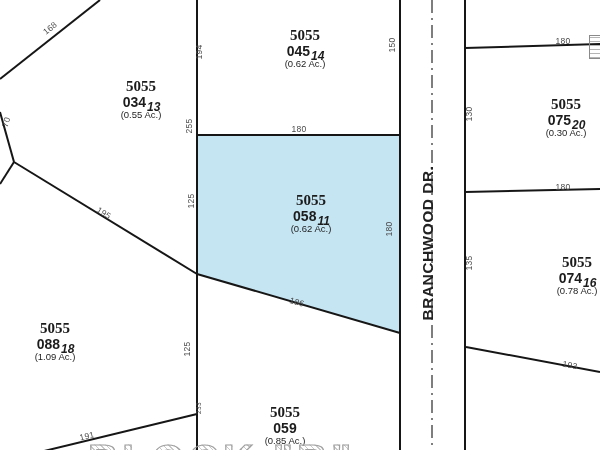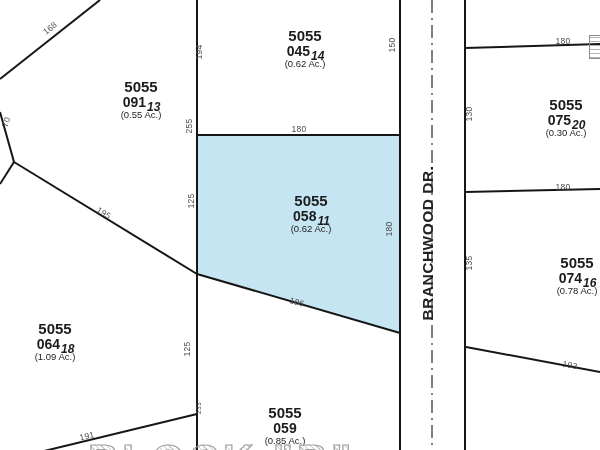--- a/index.html
+++ b/index.html
@@ -14,21 +14,21 @@
     position:absolute;font-size:8.5px;color:#4a4a4a;white-space:nowrap;
     transform-origin:center center;letter-spacing:0.3px;
   }
   .dim.tiny{font-size:6.5px;}
 
   
   .plabel{
     position:absolute;transform:translateX(-50%);text-align:center;
     color:#1c1c1c;line-height:1.06;white-space:nowrap;
   }
-  .pblock{font-size:15px;font-weight:bold;}
+  .pblock{font-size:15px;font-weight:bold;font-family:Liberation Serif, serif;}
   .plot{font-size:14px;font-weight:bold;}
   .psub{font-size:12px;font-weight:bold;font-style:italic;position:relative;top:4px;left:1px;}
   .pacre{font-size:9.5px;font-weight:normal;}
 
   
   .street-name{
     position:absolute;left:428px;top:243px;
     transform:translate(-50%,-50%) rotate(-90deg);
     font-size:15.5px;font-weight:bold;color:#222;letter-spacing:0.5px;white-space:nowrap;
   }
@@ -90,21 +90,21 @@
   <span class="dim" style="left:87px;top:436px;transform:translate(-50%,-50%) rotate(-13deg);">191</span>
   <span class="dim" style="left:392px;top:45px;transform:translate(-50%,-50%) rotate(-90deg);">150</span>
   <span class="dim" style="left:469px;top:114px;transform:translate(-50%,-50%) rotate(-90deg);">130</span>
   <span class="dim" style="left:469px;top:263px;transform:translate(-50%,-50%) rotate(-90deg);">135</span>
   <span class="dim" style="left:563px;top:41px;transform:translate(-50%,-50%);">180</span>
   <span class="dim" style="left:563px;top:187px;transform:translate(-50%,-50%);">180</span>
   <span class="dim" style="left:570px;top:365px;transform:translate(-50%,-50%) rotate(11deg);">193</span>
 
   <div class="plabel" style="left:141px;top:79px;">
     <div class="pblock">5055</div>
-    <div class="plot"><span>091</span><span class="psub">13</span></div>
+    <div class="plot"><span>034</span><span class="psub">13</span></div>
     <div class="pacre">(0.55 Ac.)</div>
   </div>
 
   <div class="plabel" style="left:305px;top:28px;">
     <div class="pblock">5055</div>
     <div class="plot"><span>045</span><span class="psub">14</span></div>
     <div class="pacre">(0.62 Ac.)</div>
   </div>
 
   <div class="plabel" style="left:311px;top:193px;">
@@ -120,21 +120,21 @@
   </div>
 
   <div class="plabel" style="left:577px;top:255px;">
     <div class="pblock">5055</div>
     <div class="plot"><span>074</span><span class="psub">16</span></div>
     <div class="pacre">(0.78 Ac.)</div>
   </div>
 
   <div class="plabel" style="left:55px;top:321px;">
     <div class="pblock">5055</div>
-    <div class="plot"><span>064</span><span class="psub">18</span></div>
+    <div class="plot"><span>088</span><span class="psub">18</span></div>
     <div class="pacre">(1.09 Ac.)</div>
   </div>
 
   <div class="plabel" style="left:285px;top:405px;">
     <div class="pblock">5055</div>
     <div class="plot"><span>059</span><span class="psub"></span></div>
     <div class="pacre">(0.85 Ac.)</div>
   </div>
 
   <div class="street-name">BRANCHWOOD DR.</div>

